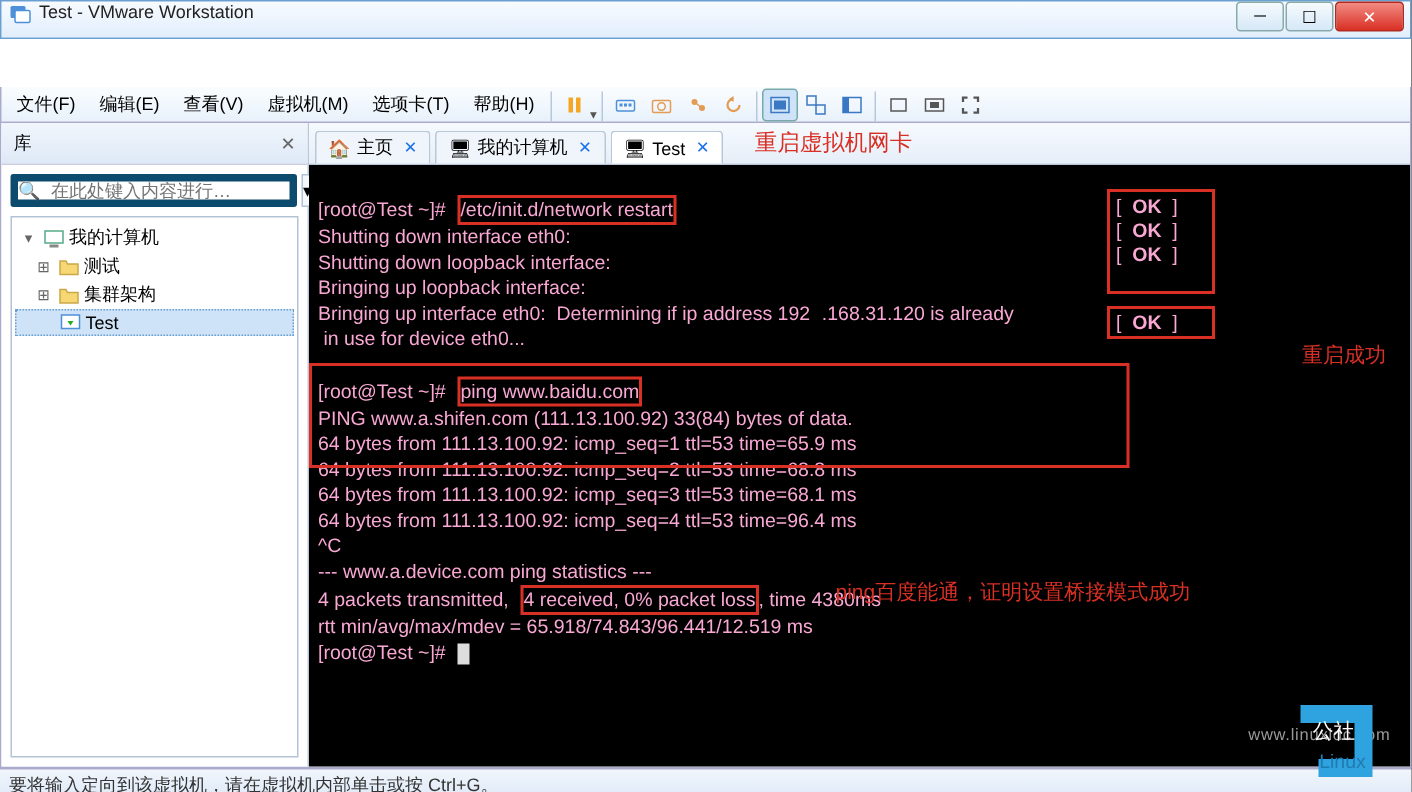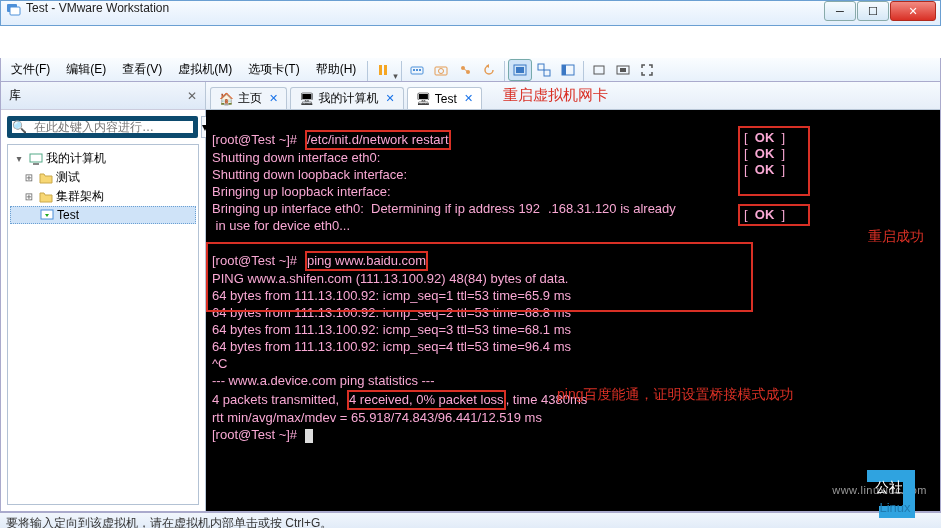--- a/index.html
+++ b/index.html
@@ -243,21 +243,21 @@
 
     <div class="term">
 <span class="w">[root@Test ~]#</span> <span class="redbox"><span class="w">/etc/init.d/network restart</span></span>
 <span class="w">Shutting down interface eth0:</span>
 <span class="w">Shutting down loopback interface:</span>
 <span class="w">Bringing up loopback interface:</span>
 <span class="w">Bringing up interface eth0:  Determining if ip address 192</span> <span class="w">.168.31.120 is already</span>
 <span class="w"> in use for device eth0...</span>
 
 <span class="w">[root@Test ~]#</span> <span class="redbox"><span class="w">ping www.baidu.com</span></span>
-<span class="w">PING www.a.shifen.com (111.13.100.92) 48(84) bytes of data.</span>
+<span class="w">PING www.a.shifen.com (111.13.100.92) 33(84) bytes of data.</span>
 <span class="w">64 bytes from 111.13.100.92: icmp_seq=1 ttl=53 time=65.9 ms</span>
 <span class="w">64 bytes from 111.13.100.92: icmp_seq=2 ttl=53 time=68.8 ms</span>
 <span class="w">64 bytes from 111.13.100.92: icmp_seq=3 ttl=53 time=68.1 ms</span>
 <span class="w">64 bytes from 111.13.100.92: icmp_seq=4 ttl=53 time=96.4 ms</span>
 <span class="w">^C</span>
 <span class="w">--- www.a.device.com ping statistics ---</span>
 <span class="w">4 packets transmitted,</span> <span class="redbox"><span class="w">4 received, 0% packet loss</span></span><span class="w">, time 4380ms</span>
 <span class="w">rtt min/avg/max/mdev = 65.918/74.843/96.441/12.519 ms</span>
 <span class="w">[root@Test ~]#</span> <span class="cursor"></span>
 

